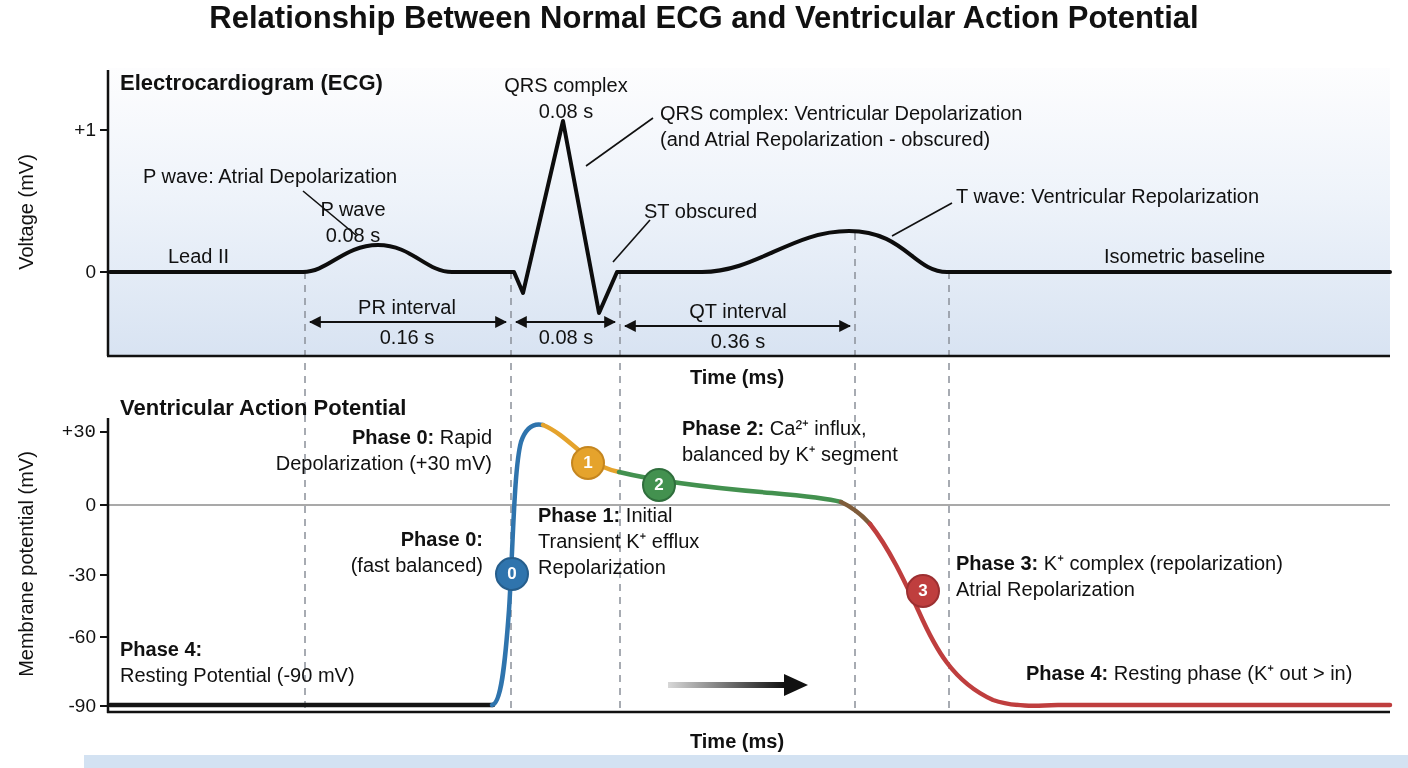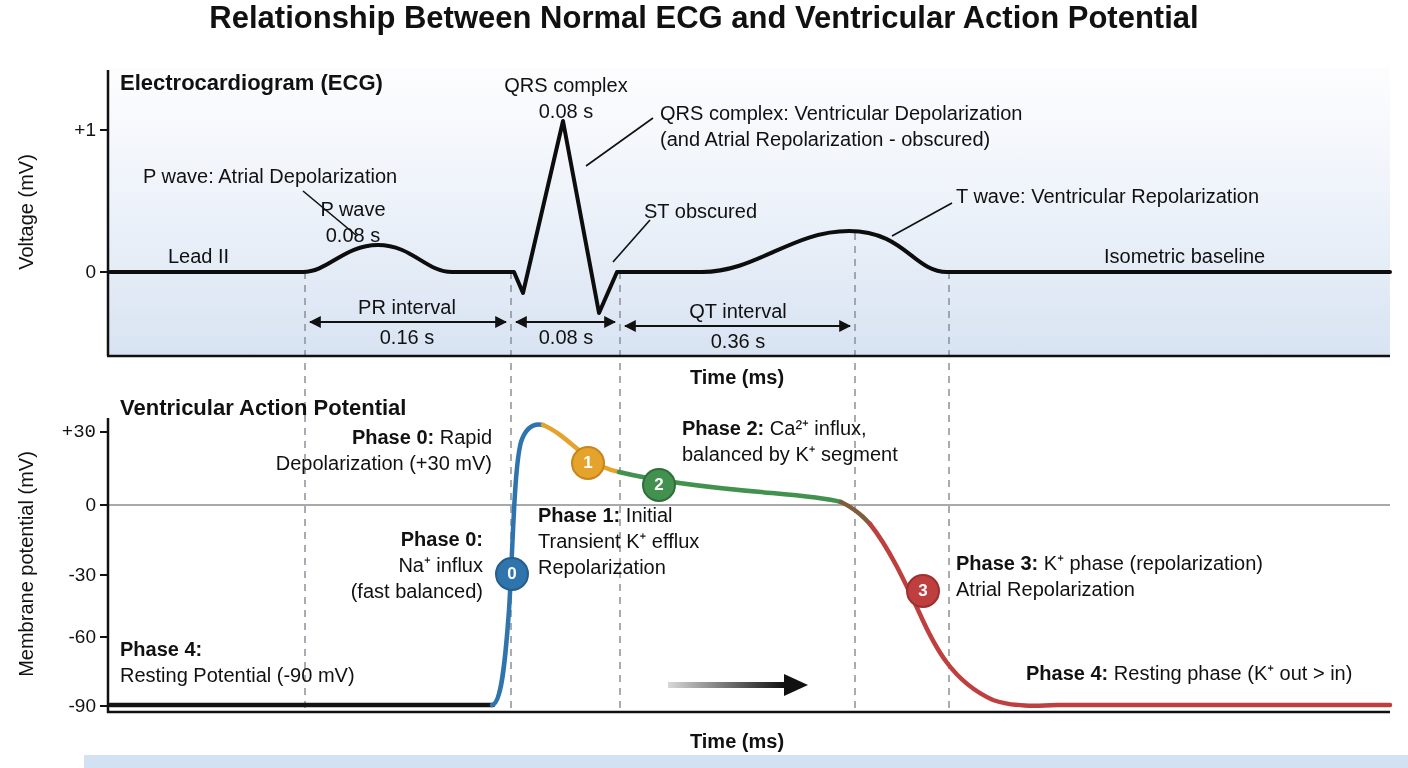--- a/index.html
+++ b/index.html
@@ -163,32 +163,31 @@
     <div>Depolarization (+30 mV)</div>
   </div>
 
   <div class="lbl" style="left:682px; top:415px;">
     <div><span class="bold">Phase 2:</span><span> Ca²⁺ influx,</span></div>
     <div>balanced by K⁺ segment</div>
   </div>
 
   <div class="lbl right" style="left:263px; top:526px; width:220px;">
     <div class="bold">Phase 0:</div>
-    <div>Na⁺ influx</div>
     <div>(fast balanced)</div>
   </div>
 
   <div class="lbl" style="left:538px; top:502px;">
     <div><span class="bold">Phase 1:</span><span> Initial</span></div>
     <div>Transient K⁺ efflux</div>
     <div>Repolarization</div>
   </div>
 
   <div class="lbl" style="left:956px; top:550px;">
-    <div><span class="bold">Phase 3:</span><span> K⁺ phase (repolarization)</span></div>
+    <div><span class="bold">Phase 3:</span><span> K⁺ complex (repolarization)</span></div>
     <div>Atrial Repolarization</div>
   </div>
 
   <div class="lbl" style="left:120px; top:636px;">
     <div class="bold">Phase 4:</div>
     <div>Resting Potential (-90 mV)</div>
   </div>
 
   <div class="lbl" style="left:1026px; top:660px;">
     <span class="bold">Phase 4:</span><span> Resting phase (K⁺ out &gt; in)</span>

